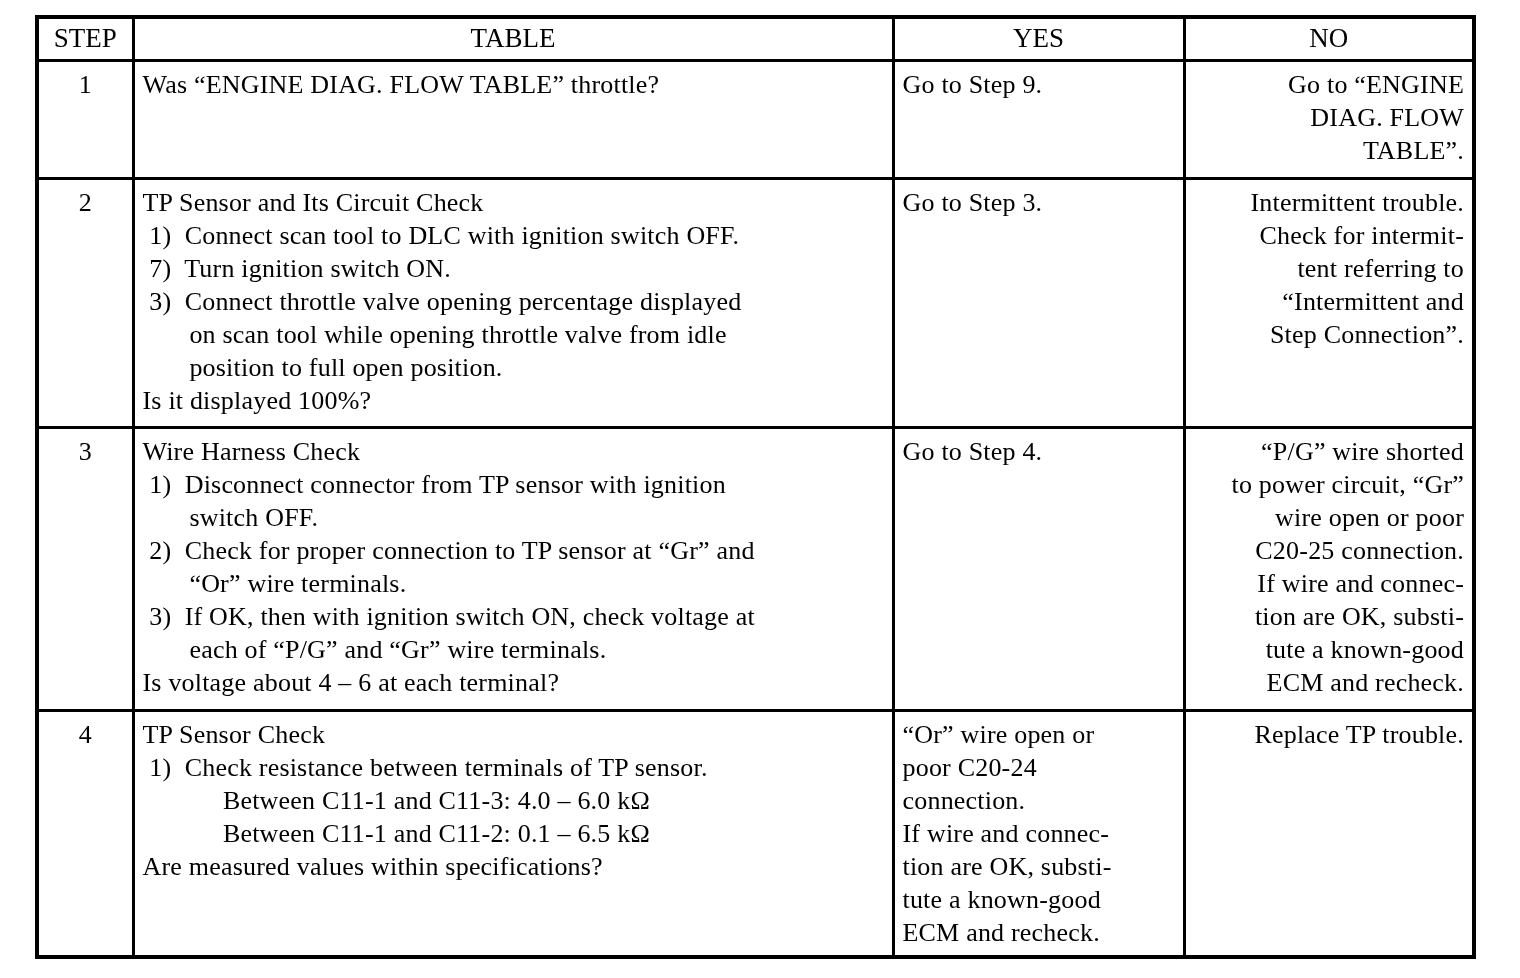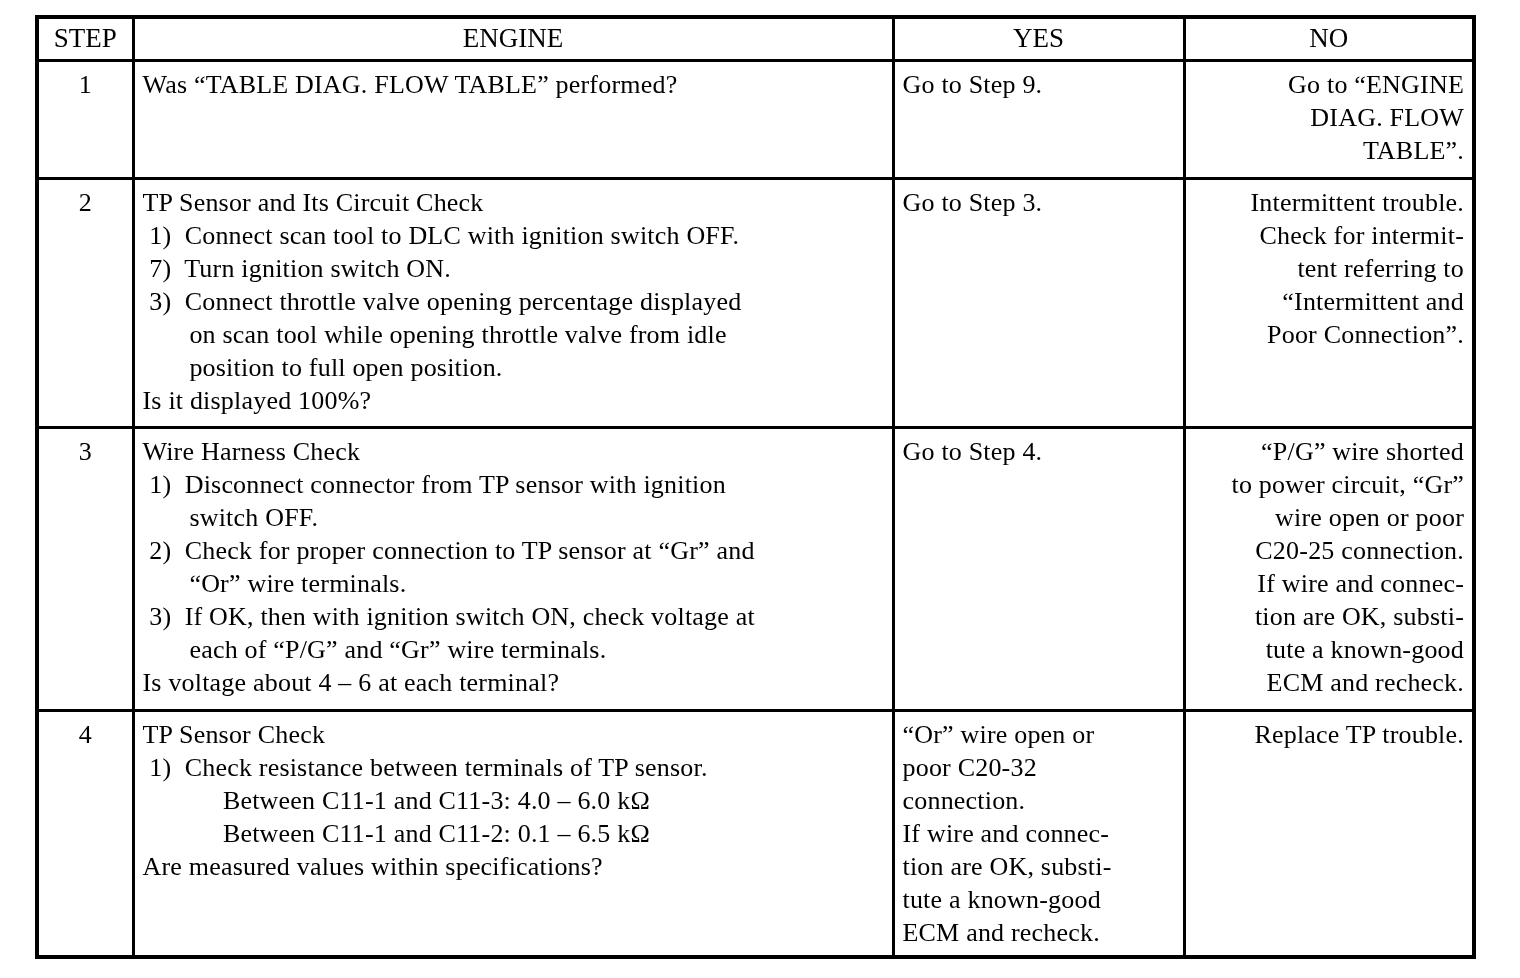--- a/index.html
+++ b/index.html
@@ -62,30 +62,30 @@
   <table class="diag">
     <colgroup>
       <col style="width:96px">
       <col style="width:760px">
       <col style="width:291px">
       <col style="width:290px">
     </colgroup>
     <tbody>
         <tr style="height:43px">
       <th>STEP</th>
-      <th>ENGINE</th>
+      <th>TABLE</th>
       <th>YES</th>
       <th>NO</th>
     </tr>
     <tr style="height:118px">
       <td class="step-col">
             <div class="cell-text">1</div>
           </td>
       <td class="action-col">
-            <div class="cell-text">Was “TABLE DIAG. FLOW TABLE” performed?</div>
+            <div class="cell-text">Was “ENGINE DIAG. FLOW TABLE” throttle?</div>
           </td>
       <td class="yes-col">
             <div class="cell-text">Go to Step 9.</div>
           </td>
       <td class="no-col">
             <div class="cell-text">Go to “ENGINE
 DIAG. FLOW
 TABLE”.</div>
           </td>
     </tr>
@@ -103,21 +103,21 @@
 Is it displayed 100%?</div>
           </td>
       <td class="yes-col">
             <div class="cell-text">Go to Step 3.</div>
           </td>
       <td class="no-col">
             <div class="cell-text">Intermittent trouble.
 Check for intermit-
 tent referring to
 “Intermittent and
-Poor Connection”.</div>
+Step Connection”.</div>
           </td>
     </tr>
     <tr style="height:283px">
       <td class="step-col">
             <div class="cell-text">3</div>
           </td>
       <td class="action-col">
             <div class="cell-text">Wire Harness Check
  1)  Disconnect connector from TP sensor with ignition
        switch OFF.
@@ -147,21 +147,21 @@
           </td>
       <td class="action-col">
             <div class="cell-text">TP Sensor Check
  1)  Check resistance between terminals of TP sensor.
             Between C11-1 and C11-3: 4.0 – 6.0 kΩ
             Between C11-1 and C11-2: 0.1 – 6.5 kΩ
 Are measured values within specifications?</div>
           </td>
       <td class="yes-col">
             <div class="cell-text">“Or” wire open or
-poor C20-32
+poor C20-24
 connection.
 If wire and connec-
 tion are OK, substi-
 tute a known-good
 ECM and recheck.</div>
           </td>
       <td class="no-col">
             <div class="cell-text">Replace TP trouble.</div>
           </td>
     </tr>

